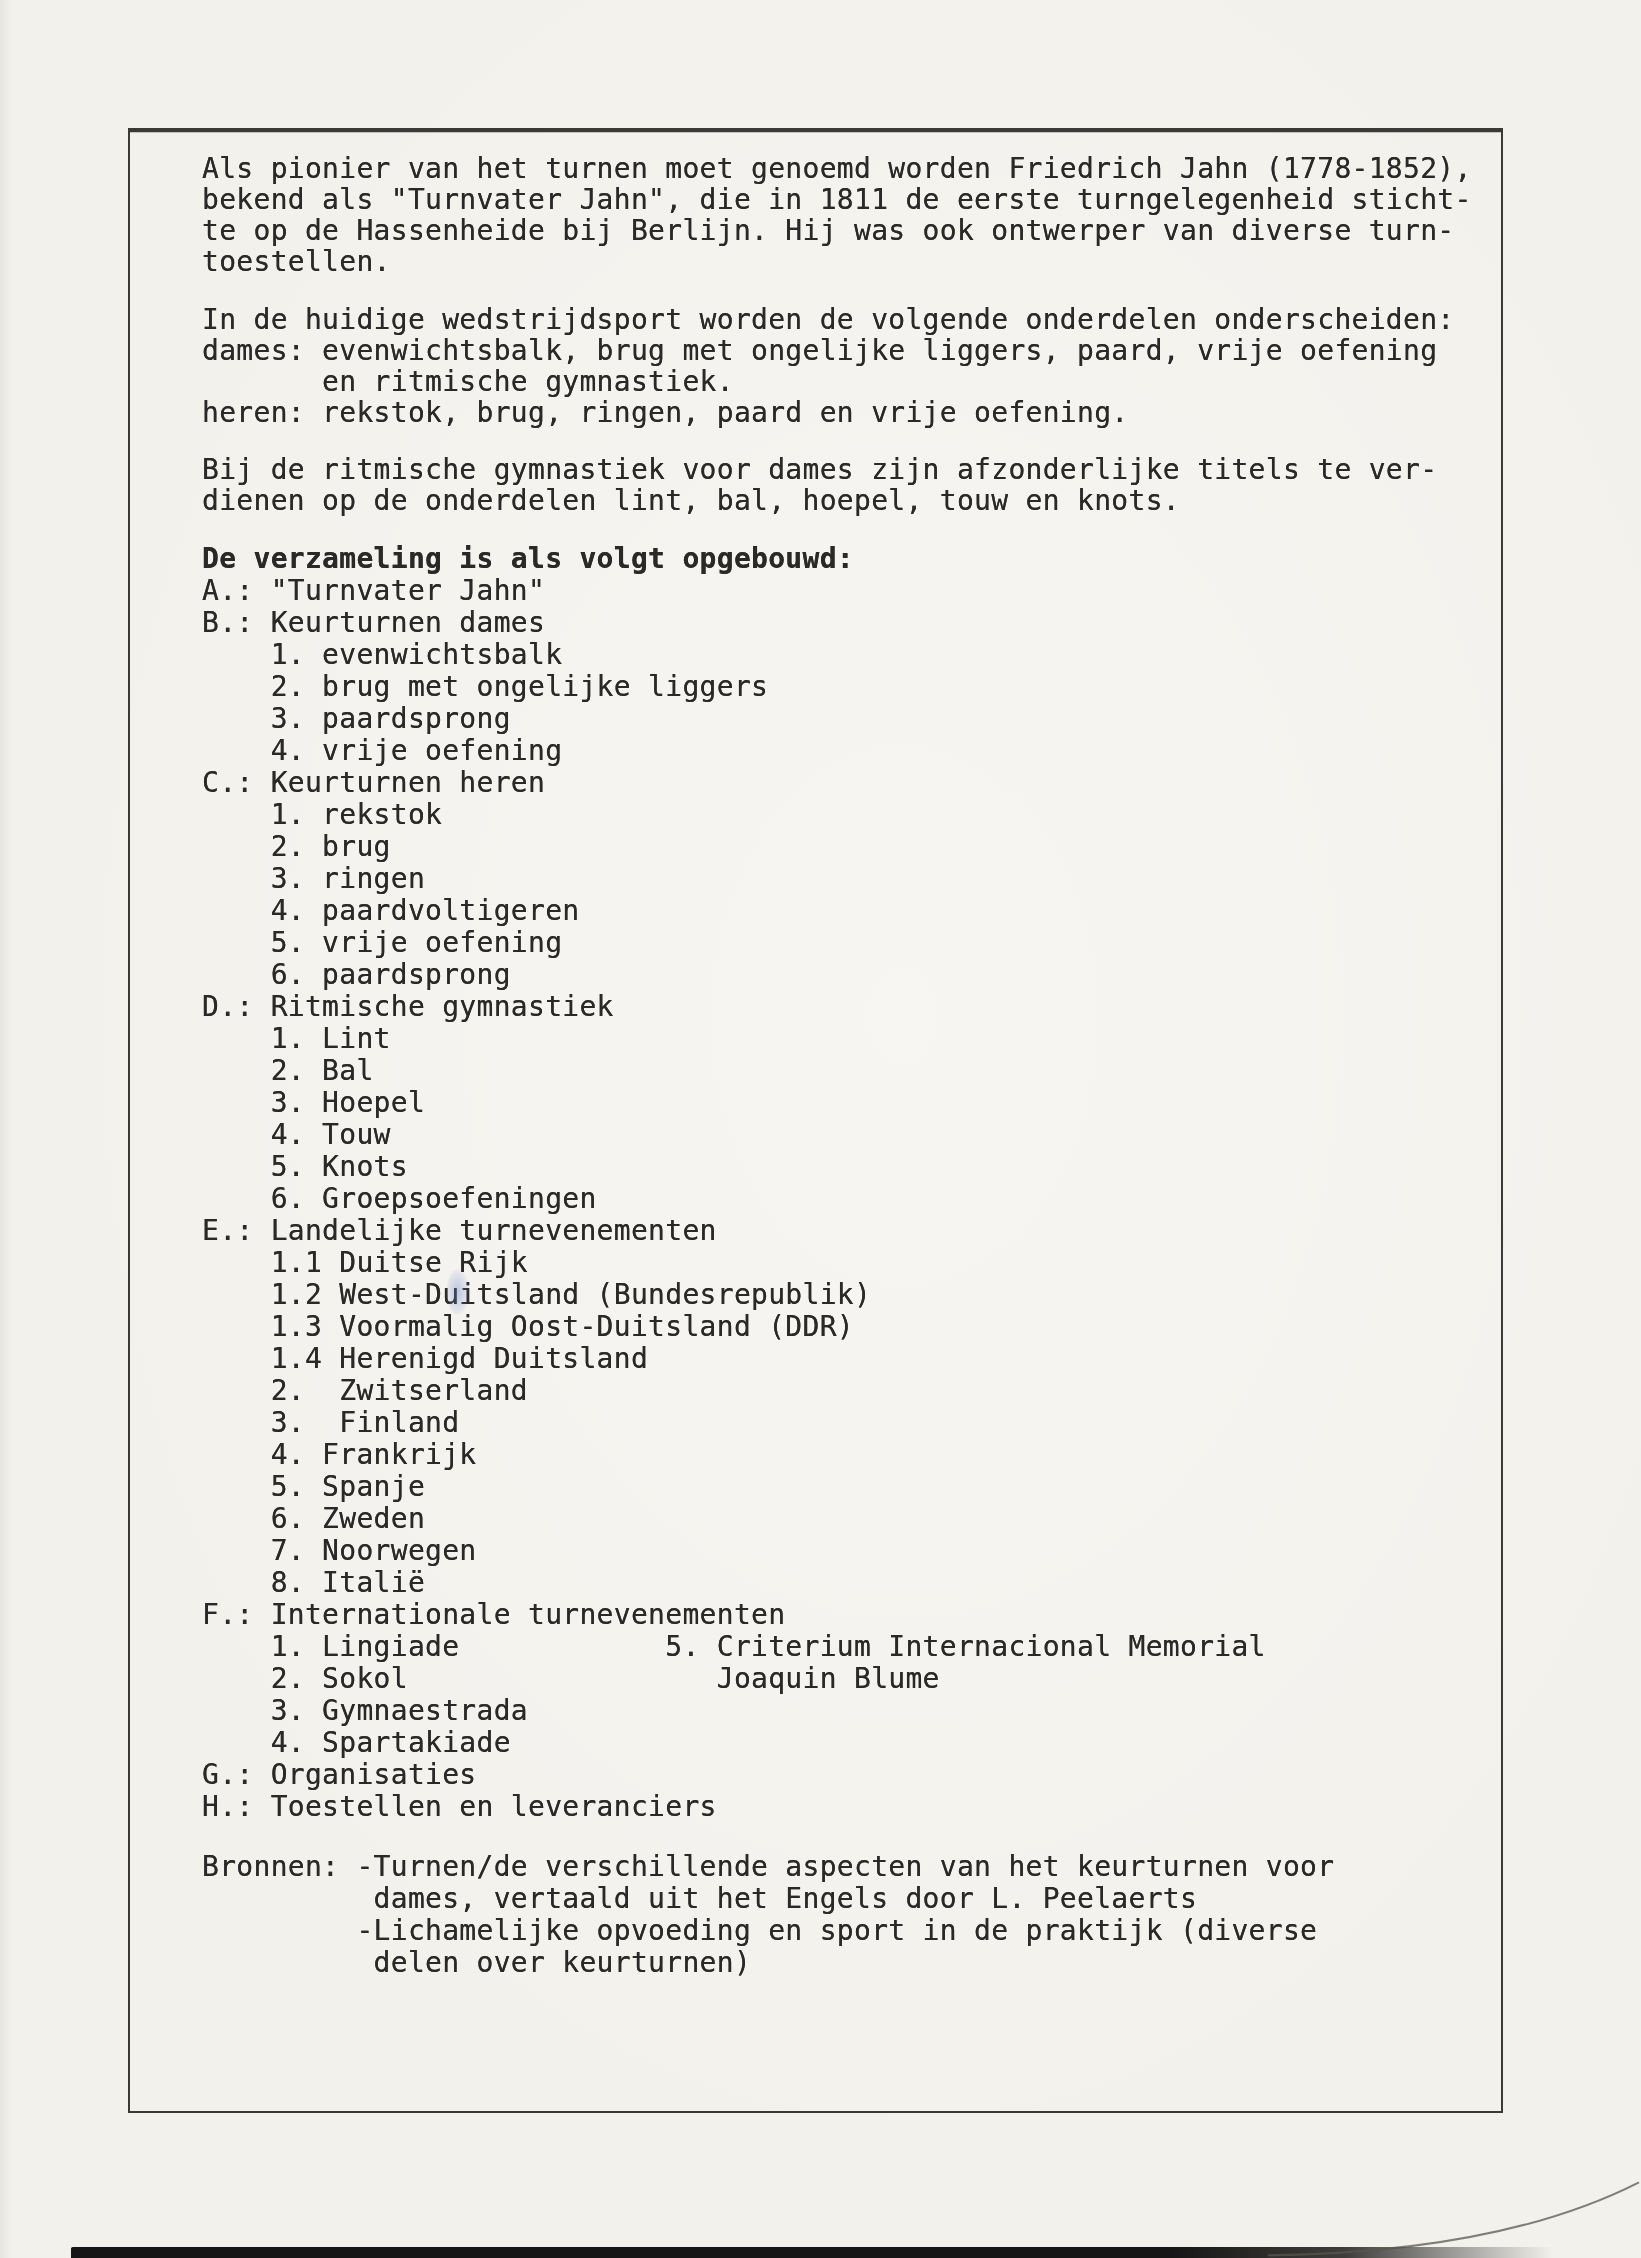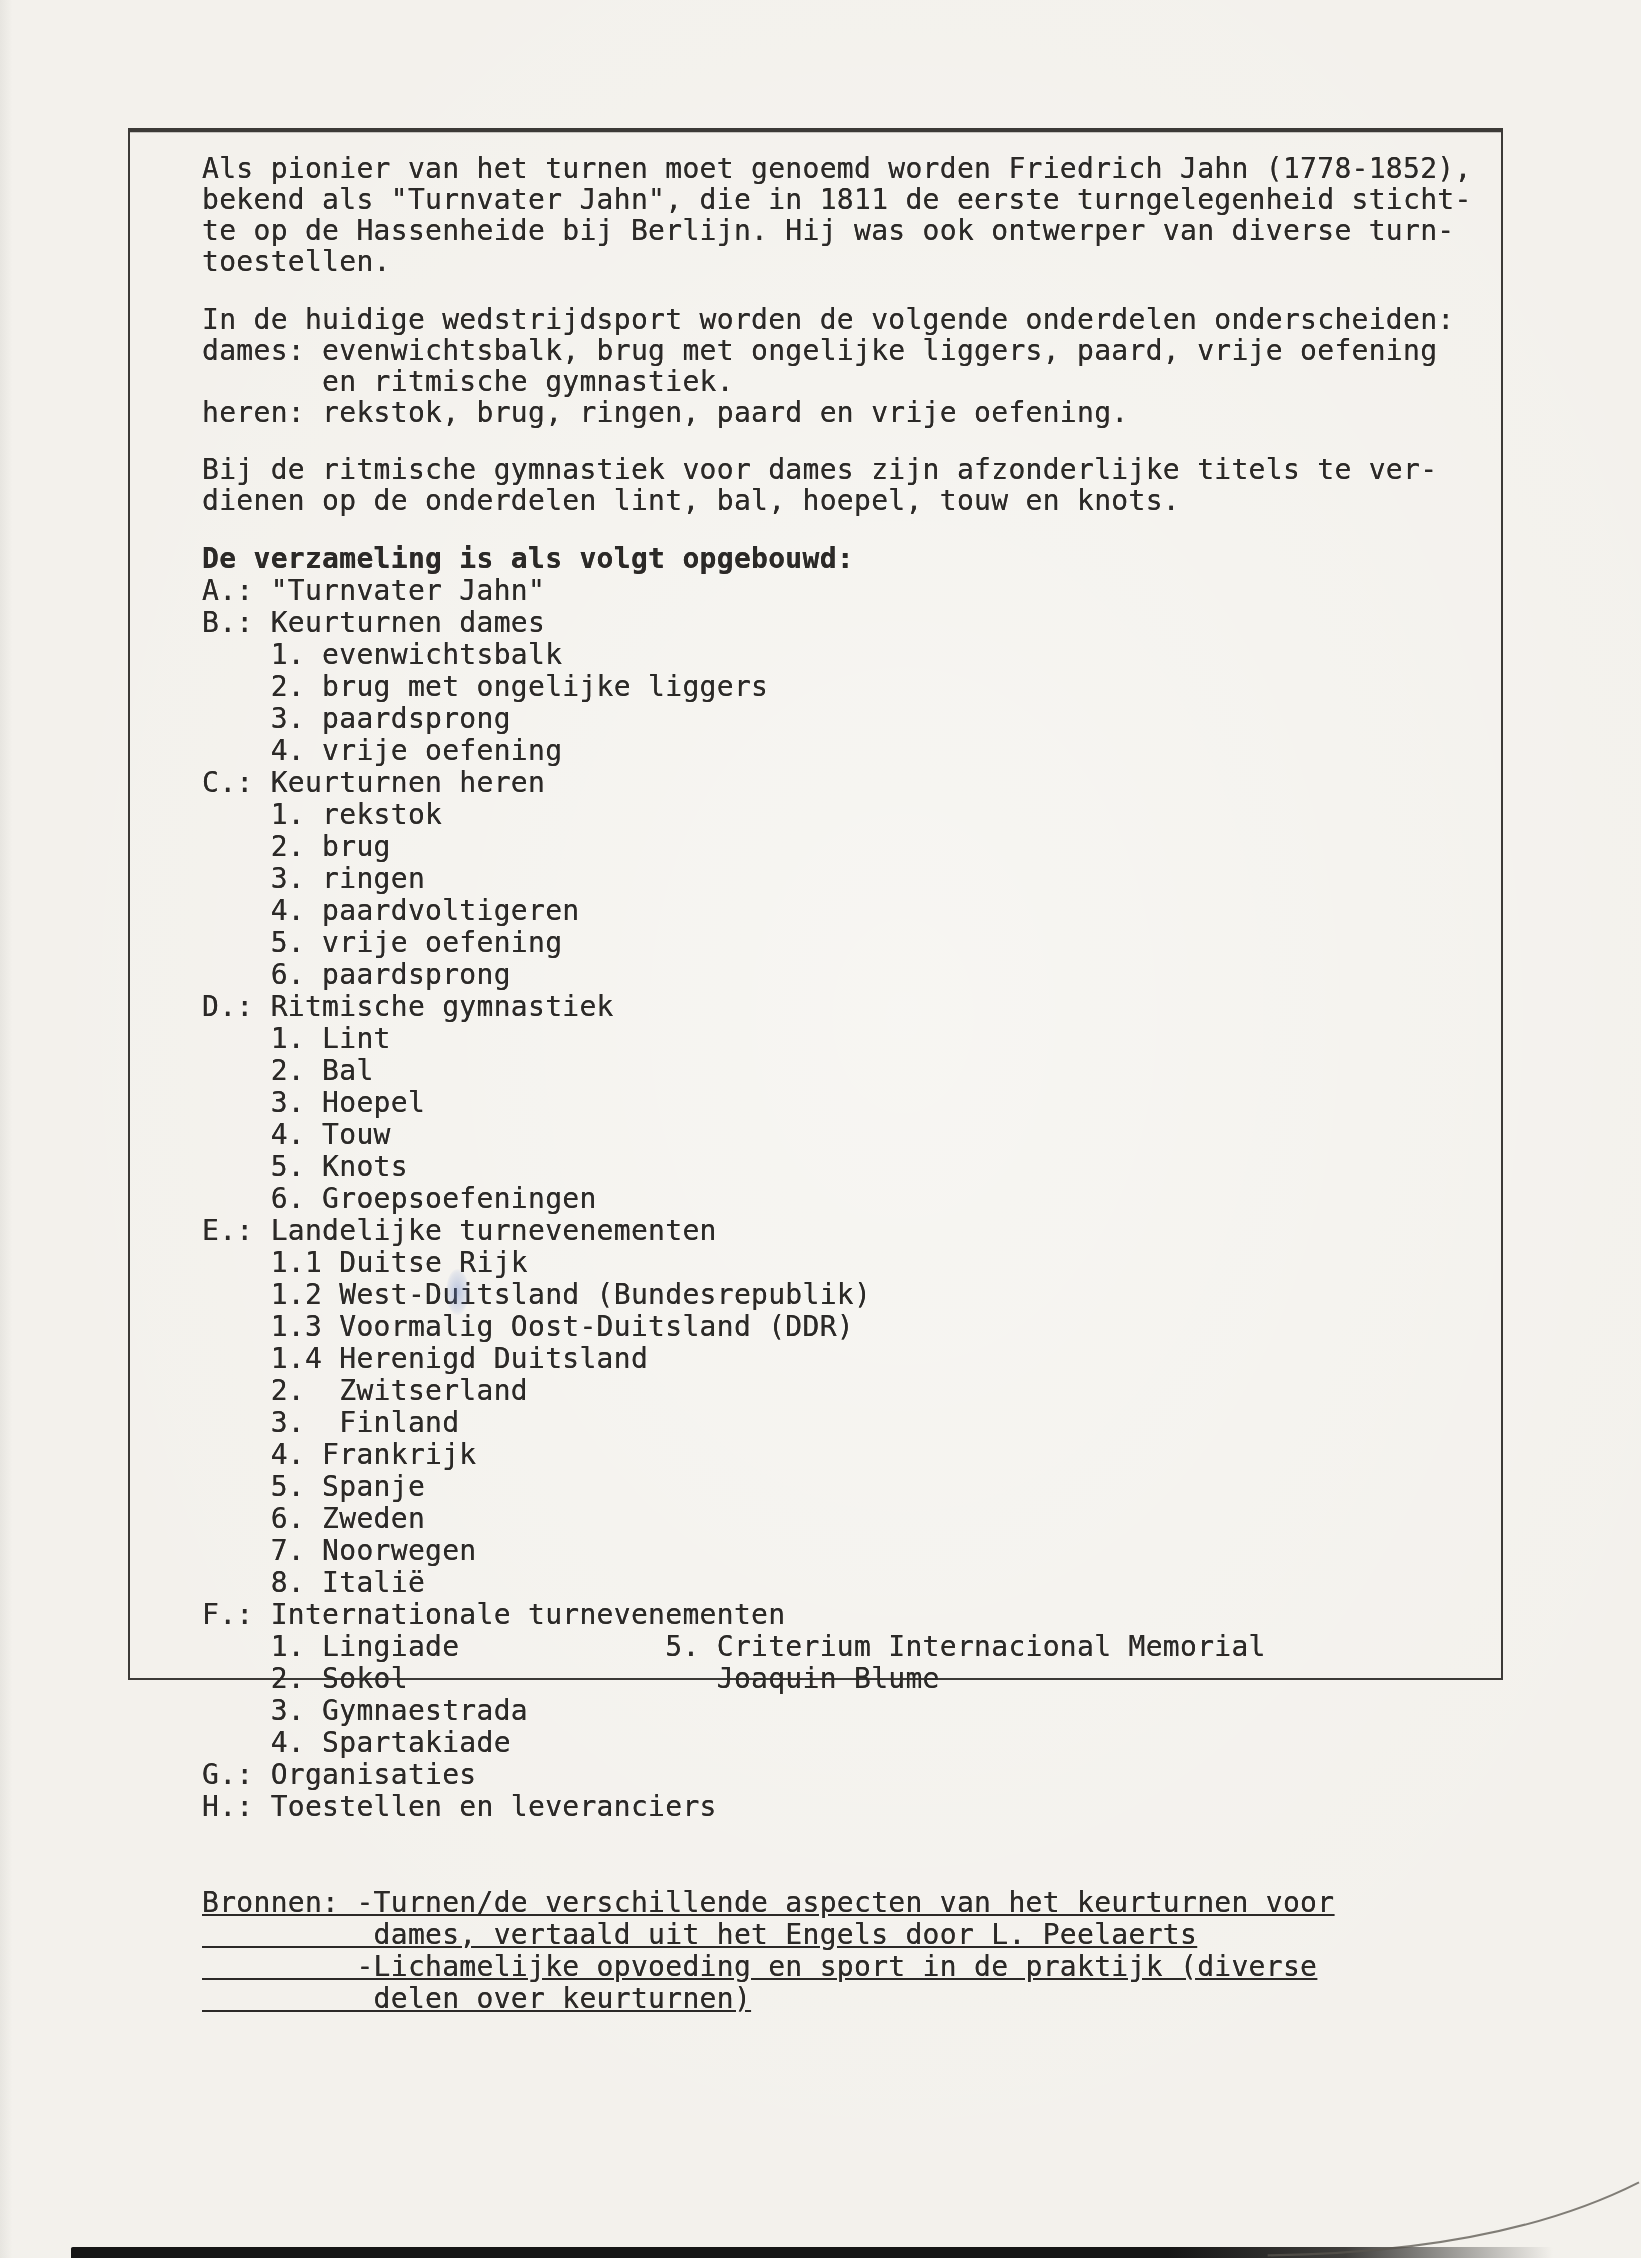--- a/index.html
+++ b/index.html
@@ -13,41 +13,41 @@
   .page {
     position: absolute; inset: 0;
     background:
       radial-gradient(ellipse at 55% 45%, rgba(255,255,255,0.35), rgba(0,0,0,0) 70%),
       linear-gradient(90deg, #e7e5e0 0px, rgba(231,229,224,0) 12.4px),
       #f3f1ec;
   }
   .frame {
     position: absolute;
     left: 128px; top: 128px;
-    width: 1375px; height: 1552px;
+    width: 1375px; height: 1985px;
     border: 2.6px solid #3c3a37;
     border-top-width: 4.4px;
     box-sizing: border-box;
     box-shadow: 0 0.9px 0 rgba(60,58,55,0.25) inset;
   }
   .typewriter {
     padding: 21px 17.6px 0 72px;
     color: #2b2927;
     font-size: 28px;
     letter-spacing: 0.3px;
     text-shadow: 0 0 0.6px rgba(43,41,39,0.85);
   }
   .block {
     white-space: pre;
     line-height: 31px;
     margin: 0 0 26.5px 0;
   }
   .intro    { line-height: 32px; margin-bottom: 0; font-weight: bold; }
   .outline  { line-height: 32px; margin-bottom: 0; }
-  .sources  { line-height: 32px; margin-top: 64px; margin-bottom: 0; text-decoration: underline; }
+  .sources  { line-height: 32px; margin-top: 28px; margin-bottom: 0; }
   .scan-strip {
     position: absolute;
     left: 71px; top: 2247px;
     width: 1482px; height: 11.5px;
     background: linear-gradient(to right,
       #161616 0%, #161616 74%, #3f3e3c 86%, rgba(63,62,60,0) 100%);
     border-radius: 1.8px;
   }
   .scan-curve {
     position: absolute;

